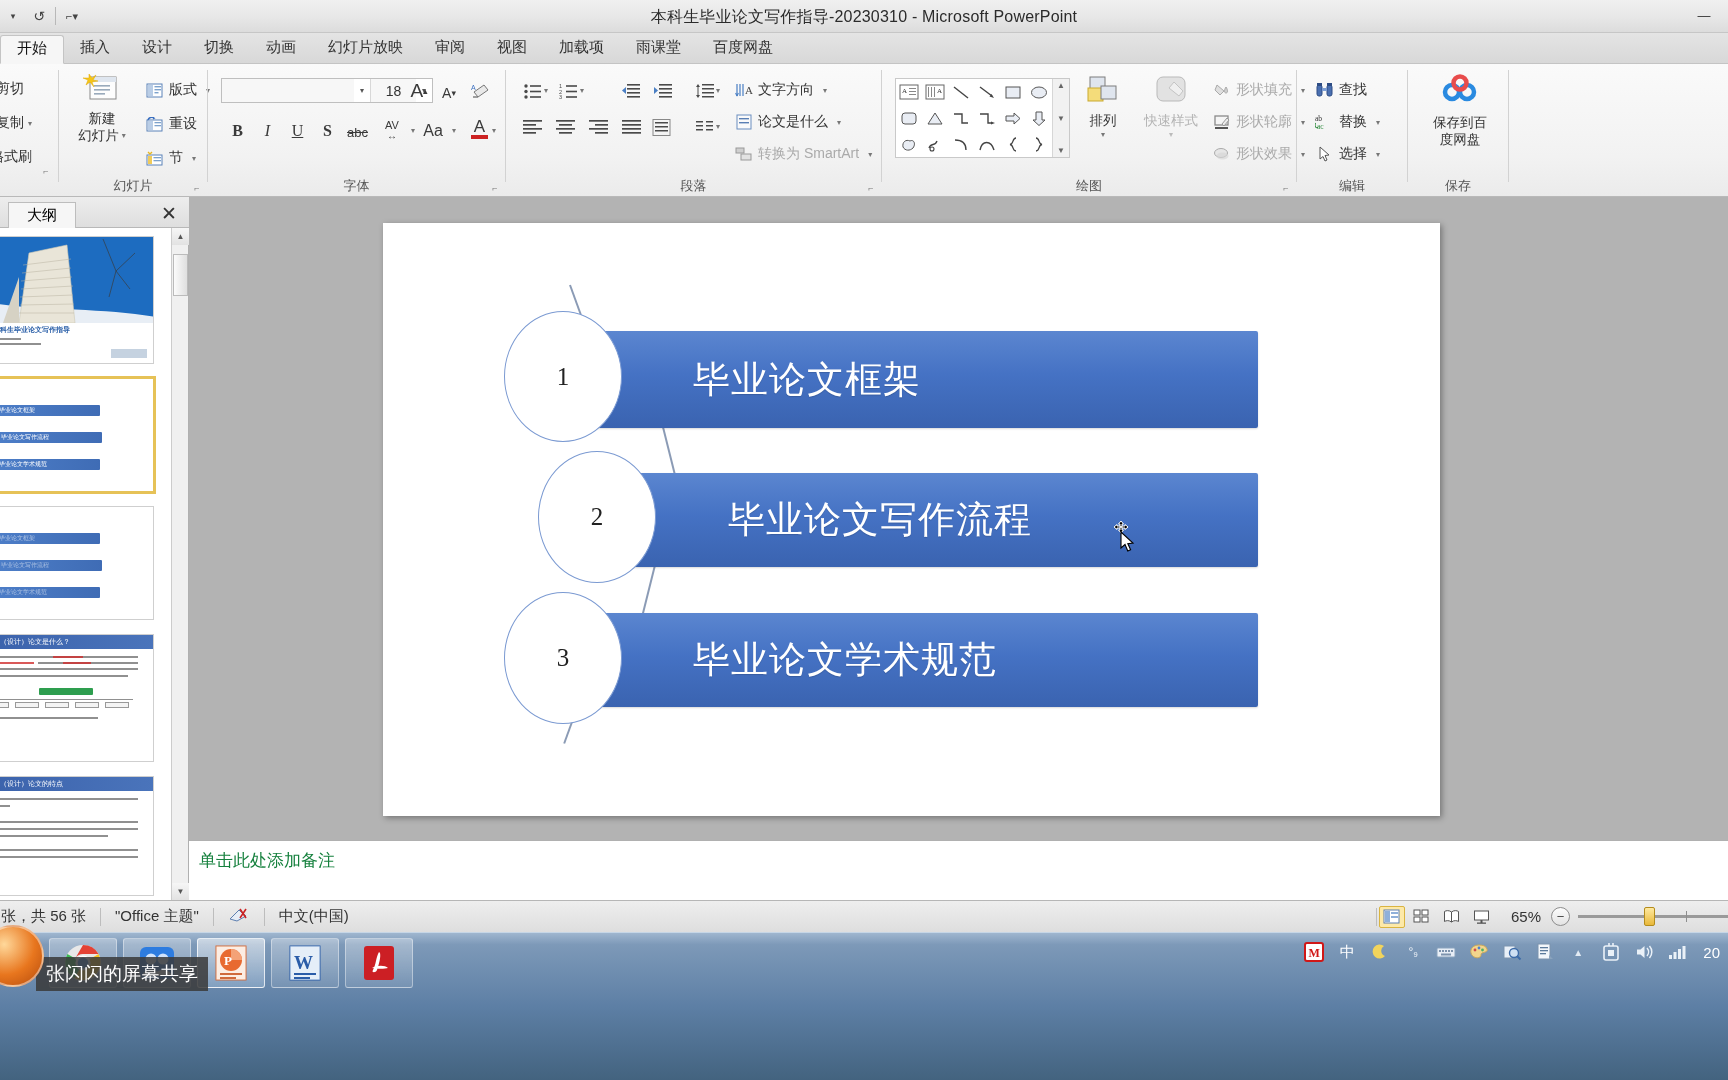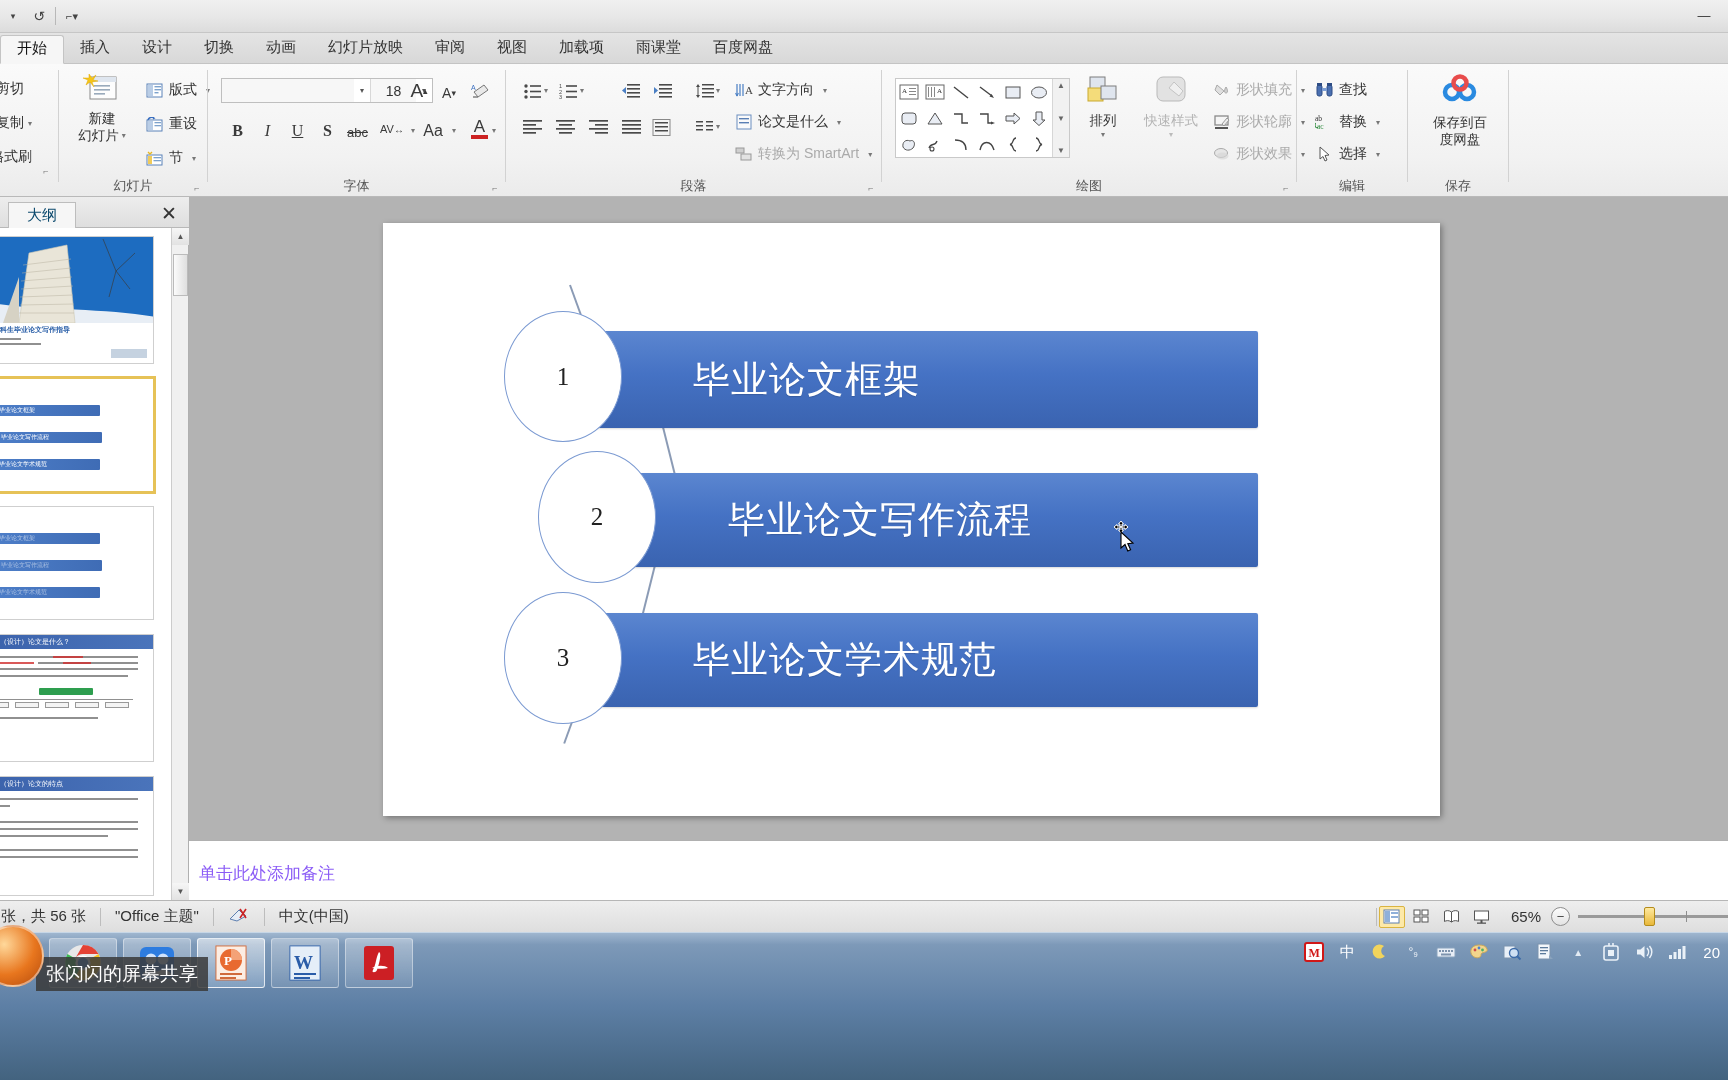--- a/index.html
+++ b/index.html
@@ -129,21 +129,21 @@
   .outline-panel {
     position: absolute; left: 0; top: 197px; width: 189px; height: 703px;
     background: #f1f1f1; border-right: 1px solid #b0b0b0;
   }
   .outline-tabs {
     position: absolute; top: 0; left: 0; width: 189px; height: 31px;
     background: linear-gradient(to bottom,#ededed,#dedede); border-bottom: 1px solid #b8b8b8;
     display: flex; align-items: center;
   }
   .outline-tab {
-    padding: 3px 18px; font-size: 15px; color: #0c4a6e;
+    padding: 3px 18px; font-size: 15px; color: #000000;
     background: #f6f6f6; border: 1px solid #bdbdbd; border-bottom: none;
     margin-left: 8px; margin-top: 5px; height: 26px; display:flex; align-items:center;
   }
   .outline-close { position: absolute; right: 12px; top: 5px; font-size: 19px; color: #333; }
   .thumbs {
     position: absolute; top: 31px; left: 0; width: 172px; height: 672px;
     overflow: hidden; background: #fff;
   }
   .thumb { position: relative; margin: 8px 6px 0 -18px; width: 172px; background: #fff;
     border: 1px solid #cfcfcf; }
@@ -202,21 +202,21 @@
     display: flex; align-items: center; justify-content: center;
     font-size: 25px; color: #222; font-family: "Liberation Serif", serif;
   }
   .connector { position: absolute; background: #8b9bb5; }
 
   .notes {
     position: absolute; left: 189px; top: 840px; right: 0; height: 60px;
     background: #fff; border-top: 1px solid #b0b0b0;
   }
   .notes-inner {
-    position: absolute; left: 10px; top: 21px; font-size: 17px; color: #8b5cf6;
+    position: absolute; left: 10px; top: 8px; font-size: 17px; color: #15803d;
   }
 
   
   .statusbar {
     position: absolute; left: 0; top: 900px; width: 1728px; height: 32px;
     background: linear-gradient(to bottom,#eeeeee,#dedede);
     border-top: 1px solid #b6b6b6;
     display: flex; align-items: center; font-size: 15px; color: #333;
   }
   .sb-item { padding: 0 14px; display: flex; align-items: center; gap: 6px; white-space: nowrap; }
@@ -275,20 +275,21 @@
 
 <div id="app">
 
   <div class="titlebar">
     <div class="qat">
       <div class="qat-item" style="font-size:9px;">▾</div>
       <div class="qat-item">↺</div>
       <div class="qat-sep"></div>
       <div class="qat-item" style="font-size:11px;">⌐▾</div>
     </div>
+    <div class="title-text">本科生毕业论文写作指导-20230310  -  Microsoft PowerPoint</div>
     <div class="win-btns">
       <div class="win-btn">—</div>
     </div>
   </div>
 
   <div class="ribbon-tabs">
     <div class="tab active">开始</div>
     <div class="tab">插入</div>
     <div class="tab">设计</div>
     <div class="tab">切换</div>
@@ -415,21 +416,21 @@
       </div>
       <div class="fbtn" style="position:absolute; left:76px; top:53px; text-decoration:underline; font-family:'Liberation Serif',serif;">
         <span>U</span>
       </div>
       <div class="fbtn" style="position:absolute; left:106px; top:53px; font-weight:bold; font-family:'Liberation Serif',serif;">
         <span>S</span>
       </div>
       <div class="fbtn" style="position:absolute; left:136px; top:55px; font-size:13px; text-decoration:line-through;">
         <span>abc</span>
       </div>
-      <div class="fbtn" style="position:absolute; left:167px; top:52px; flex-direction:row; width:34px;">
+      <div class="fbtn" style="position:absolute; left:167px; top:52px; flex-direction:column; width:34px;">
         <span style="font-size:11px;line-height:11px;">AV</span>
         <span style="font-size:10px;line-height:9px;">↔</span>
       </div>
       <span class="clip-arrow" style="position:absolute;left:199px;top:62px;">▾</span>
       <div class="fbtn" style="position:absolute; left:210px; top:53px; width:30px;">
         <span>Aa</span>
       </div>
       <span class="clip-arrow" style="position:absolute;left:240px;top:62px;">▾</span>
       <div class="fbtn" style="position:absolute; left:258px; top:51px; flex-direction:column;">
         <span style="font-size:17px;line-height:16px;">A</span>

